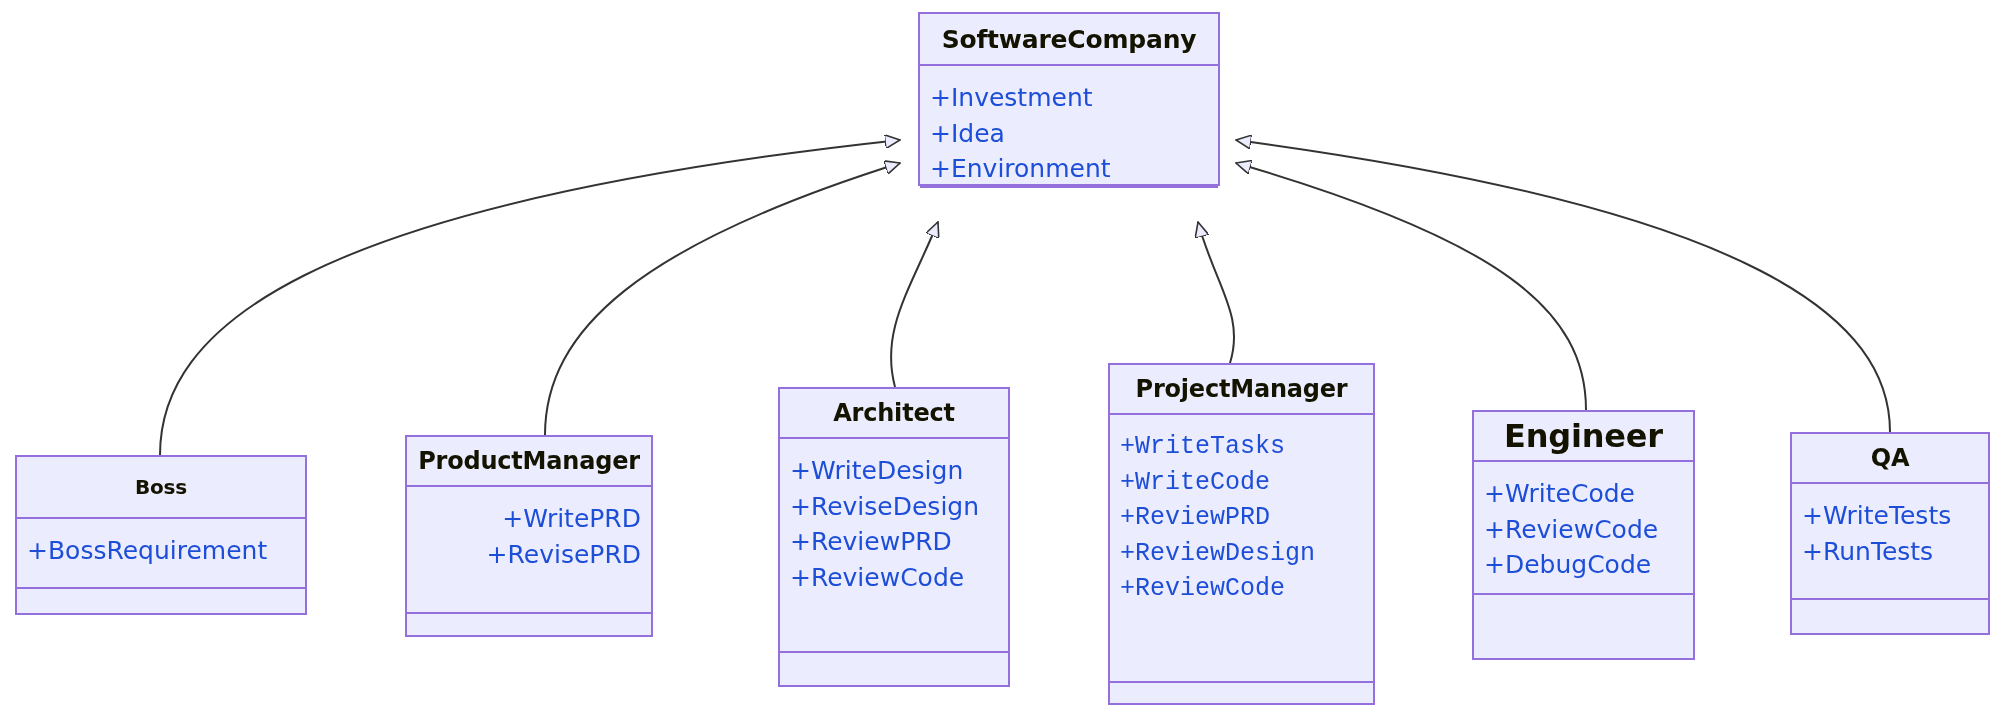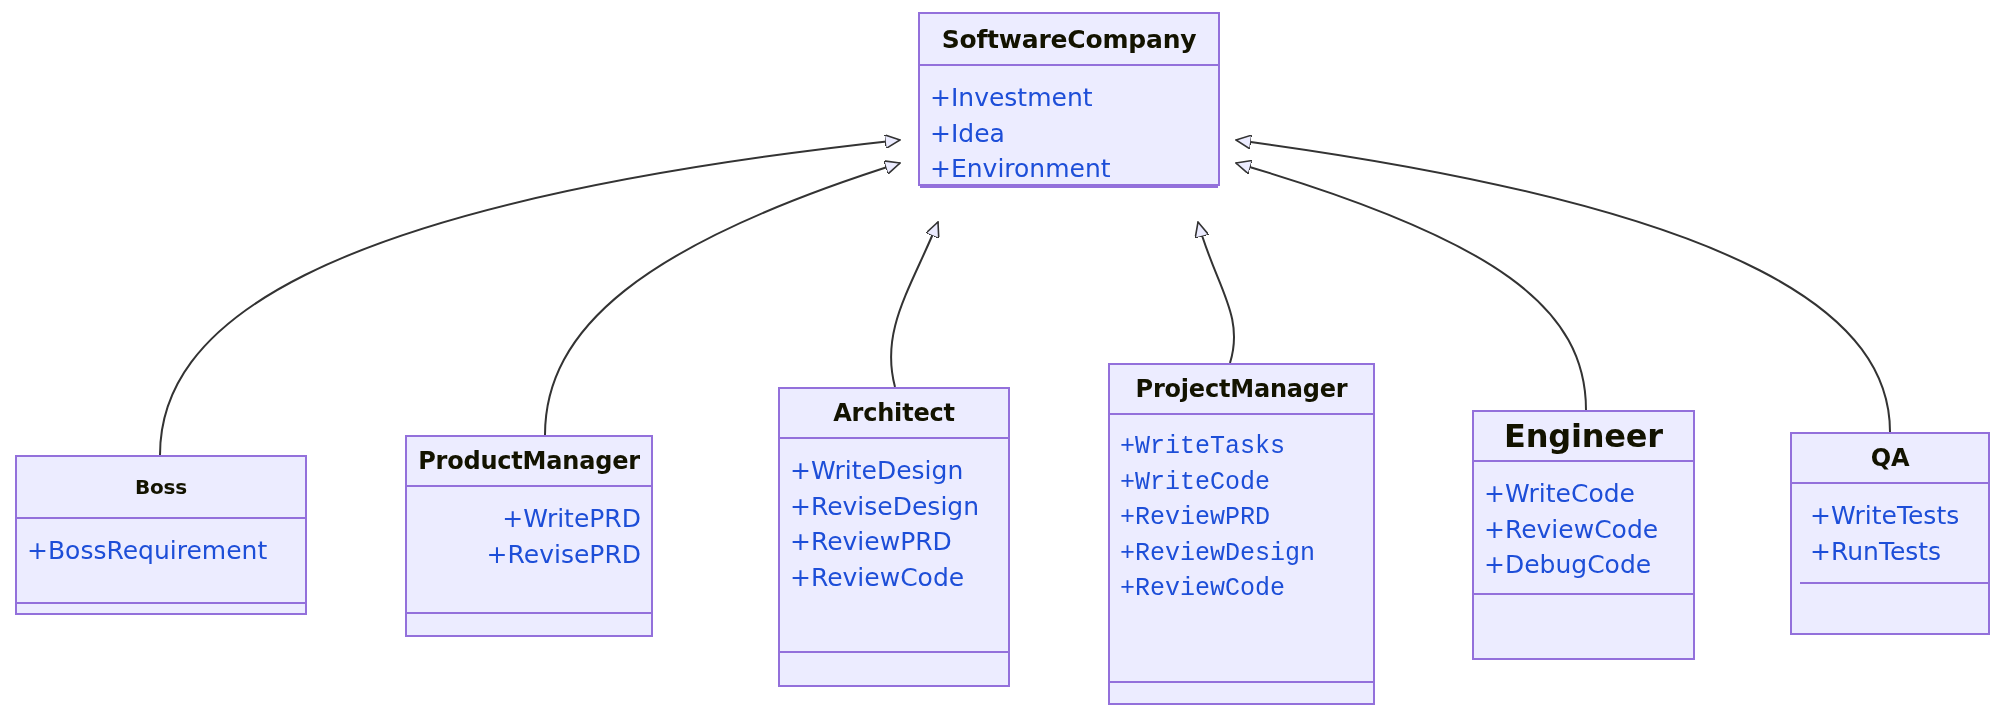--- a/index.html
+++ b/index.html
@@ -89,21 +89,21 @@
     <div class="uml-members" style="height:122px; font-size:25px;">
       <div class="uml-member">+Investment</div>
       <div class="uml-member">+Idea</div>
       <div class="uml-member">+Environment</div>
     </div>
     <div class="uml-methods"></div>
   </div>
 
   <div class="uml-class" style="left:15px; top:455px; width:292px; height:160px;">
     <div class="uml-title" style="height:62px; font-size:20px;">Boss</div>
-    <div class="uml-members" style="height:85px; font-size:25px;">
+    <div class="uml-members" style="height:70px; font-size:25px;">
       <div class="uml-member">+BossRequirement</div>
     </div>
     <div class="uml-methods"></div>
   </div>
 
   <div class="uml-class" style="left:405px; top:435px; width:248px; height:202px;">
     <div class="uml-title" style="height:50px; font-size:24px;">ProductManager</div>
     <div class="uml-members" style="height:127px; font-size:25px;text-align:right;">
       <div class="uml-member">+WritePRD</div>
       <div class="uml-member">+RevisePRD</div>
@@ -139,20 +139,20 @@
     <div class="uml-members" style="height:133px; font-size:25px;">
       <div class="uml-member">+WriteCode</div>
       <div class="uml-member">+ReviewCode</div>
       <div class="uml-member">+DebugCode</div>
     </div>
     <div class="uml-methods"></div>
   </div>
 
   <div class="uml-class" style="left:1790px; top:432px; width:200px; height:203px;">
     <div class="uml-title" style="height:50px; font-size:24px;text-align:right;">QA</div>
-    <div class="uml-members" style="height:100px; font-size:25px;margin-left:8px;">
+    <div class="uml-members" style="height:116px; font-size:25px;">
       <div class="uml-member">+WriteTests</div>
       <div class="uml-member">+RunTests</div>
     </div>
     <div class="uml-methods"></div>
   </div>
 
 </div>
 
 </body></html>

